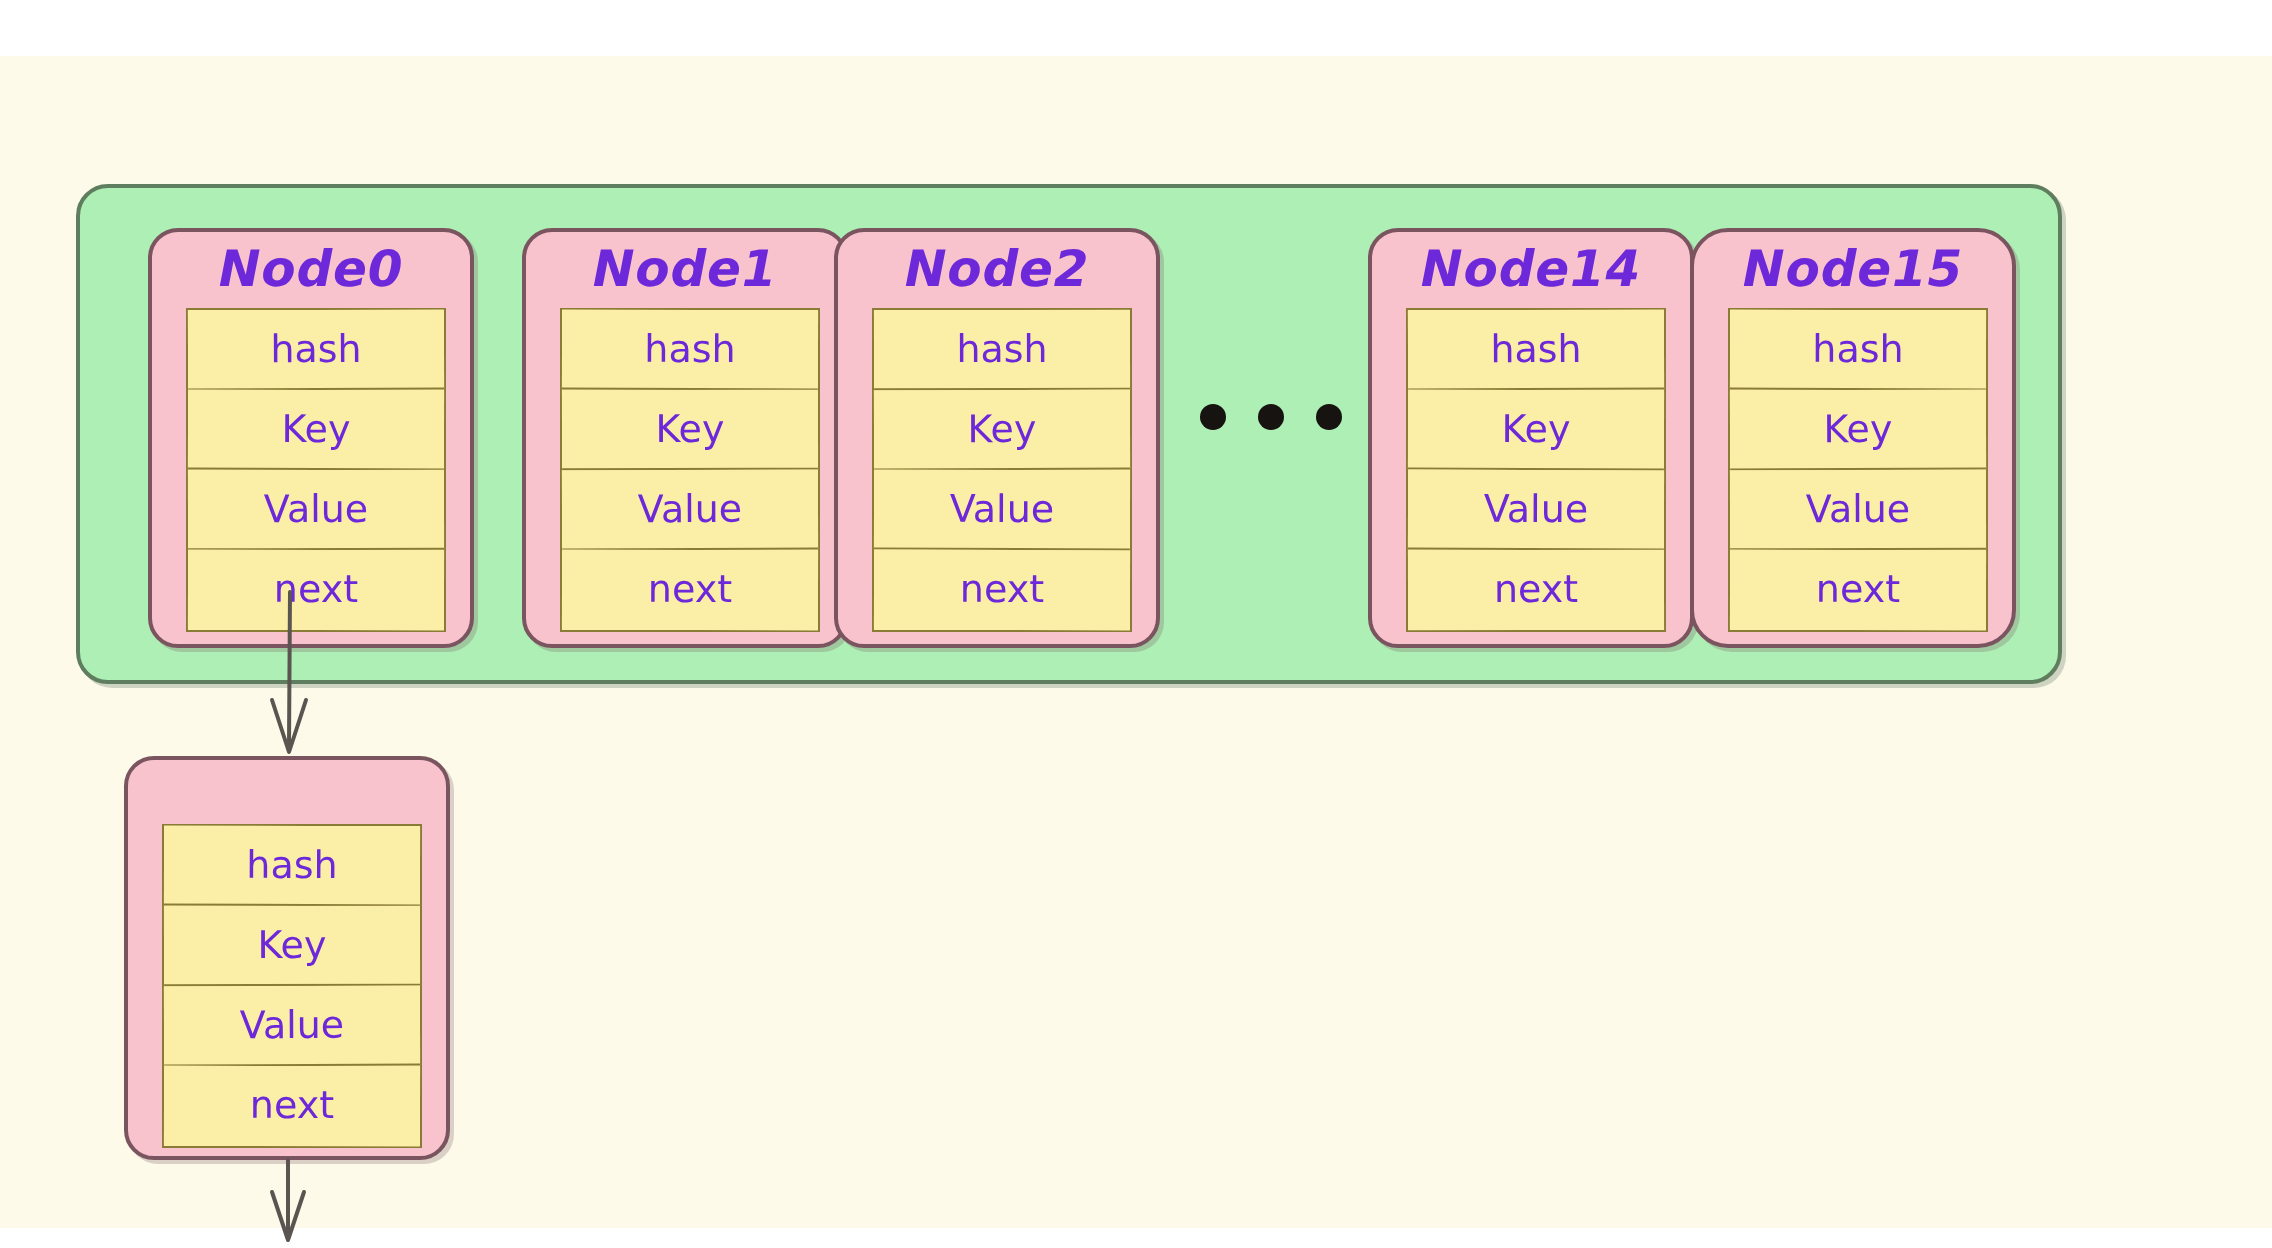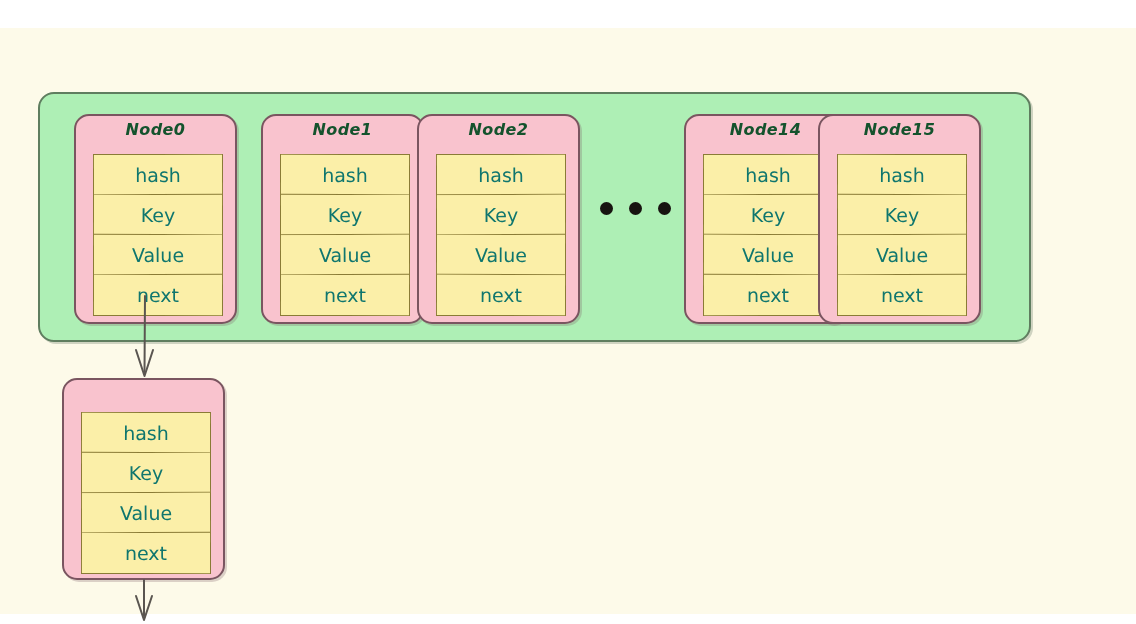--- a/index.html
+++ b/index.html
@@ -56,42 +56,42 @@
     box-sizing: border-box;
     box-shadow: 2px 2px 0 rgba(120,85,95,0.25);
   }
   .node-title {
     position: absolute;
     top: 4px;
     left: 0;
     width: 100%;
     text-align: center;
     font-family: "DejaVu Sans", sans-serif;
-    font-size: 16px;
+    font-size: 25px;
     font-style: italic;
     font-weight: 600;
-    color: #14532d;
+    color: #6d28d9;
     letter-spacing: 0.4px;
   }
   .fields {
     position: absolute;
     left: 17px;
     top: 38px;
     width: 130px;
     border: 1.6px solid #8a7b36;
     box-sizing: border-box;
     background: #fbefa8;
   }
   .field {
     height: 40px;
     line-height: 40px;
     text-align: center;
     font-family: "DejaVu Sans", sans-serif;
     font-size: 19px;
-    color: #0f766e;
+    color: #6d28d9;
     background: #fbefa8;
     border-bottom: 1.6px solid #8a7b36;
     box-sizing: border-box;
     position: relative;
   }
   .field:last-child { border-bottom: none; }
 
   
   .field.r0 { transform: rotate(-0.25deg); }
   .field.r1 { transform: rotate(0.2deg); }
@@ -184,21 +184,21 @@
     <div class="node" style="left:644px;">
       <div class="node-title">Node14</div>
       <div class="fields">
         <div class="field r0">hash</div>
         <div class="field r3">Key</div>
         <div class="field r1">Value</div>
         <div class="field r2">next</div>
       </div>
     </div>
 
-    <div class="node" style="left:778px;">
+    <div class="node" style="left:805px;border-radius:19px;">
       <div class="node-title">Node15</div>
       <div class="fields">
         <div class="field r3">hash</div>
         <div class="field r0">Key</div>
         <div class="field r2">Value</div>
         <div class="field r1">next</div>
       </div>
     </div>
 
   </div>

